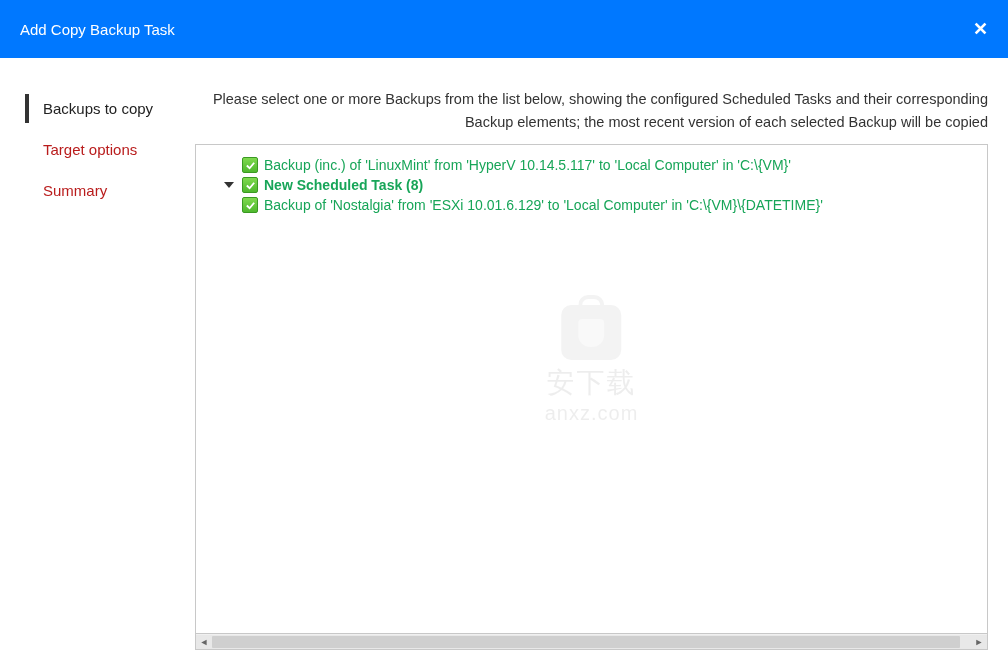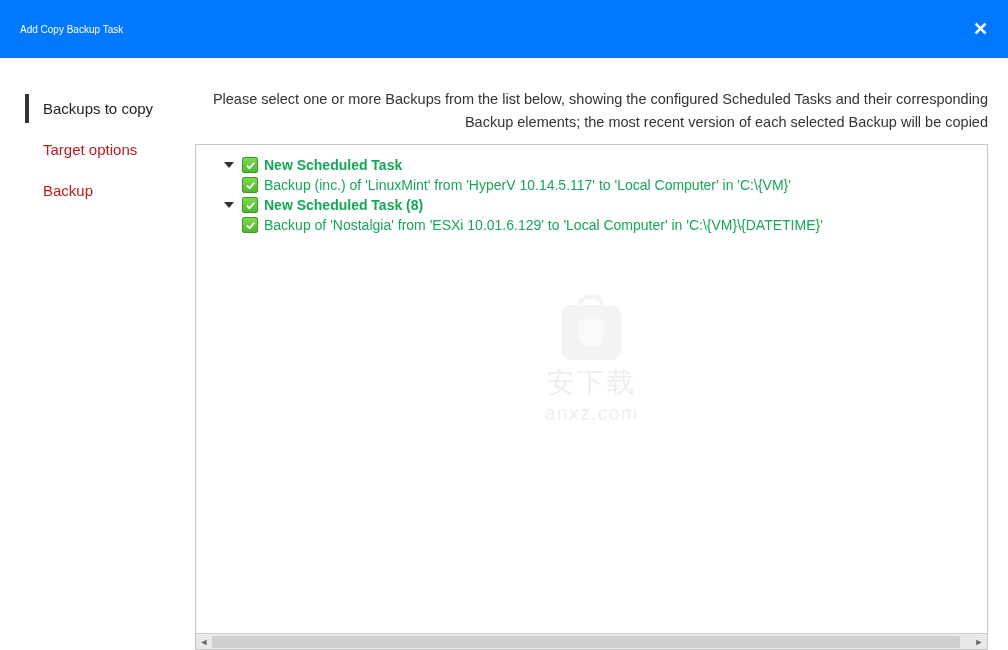--- a/index.html
+++ b/index.html
@@ -15,21 +15,21 @@
     .header {
       background: #0078ff;
       color: #fff;
       height: 58px;
       display: flex;
       align-items: center;
       justify-content: space-between;
       padding: 0 20px;
     }
     .header-title {
-      font-size: 10px;
+      font-size: 15px;
       font-weight: 500;
     }
     .close-icon {
       font-size: 18px;
       font-weight: bold;
       cursor: pointer;
     }
     .body {
       display: flex;
       height: calc(650px - 58px);
@@ -188,38 +188,29 @@
 
 <div class="body">
   <div class="sidebar">
     <div class="sidebar-item active">
       <span>Backups to copy</span>
     </div>
     <div class="sidebar-item">
       <span>Target options</span>
     </div>
     <div class="sidebar-item">
-      <span>Backup</span>
+      <span>Summary</span>
     </div>
   </div>
 
   <div class="main">
     <div class="instruction">Please select one or more Backups from the list below, showing the configured Scheduled Tasks and their corresponding Backup elements; the most recent version of each selected Backup will be copied</div>
 
     <div class="tree-panel">
 
-      <div class="tree-node parent">
-        <span class="arrow"></span>
-        <span class="checkbox-icon">
-          <svg viewBox="0 0 12 12">
-              <path d="M2 6 L5 9 L10 3" stroke="#fff" stroke-width="2" fill="none"></path>
-            </svg>
-        </span>
-        <span>New Scheduled Task</span>
-      </div>
       <div class="tree-node child">
         <span class="checkbox-icon">
           <svg viewBox="0 0 12 12">
               <path d="M2 6 L5 9 L10 3" stroke="#fff" stroke-width="2" fill="none"></path>
             </svg>
         </span>
         <span>Backup (inc.) of 'LinuxMint' from 'HyperV 10.14.5.117' to 'Local Computer' in 'C:\{VM}'</span>
       </div>
 
       <div class="tree-node parent">

